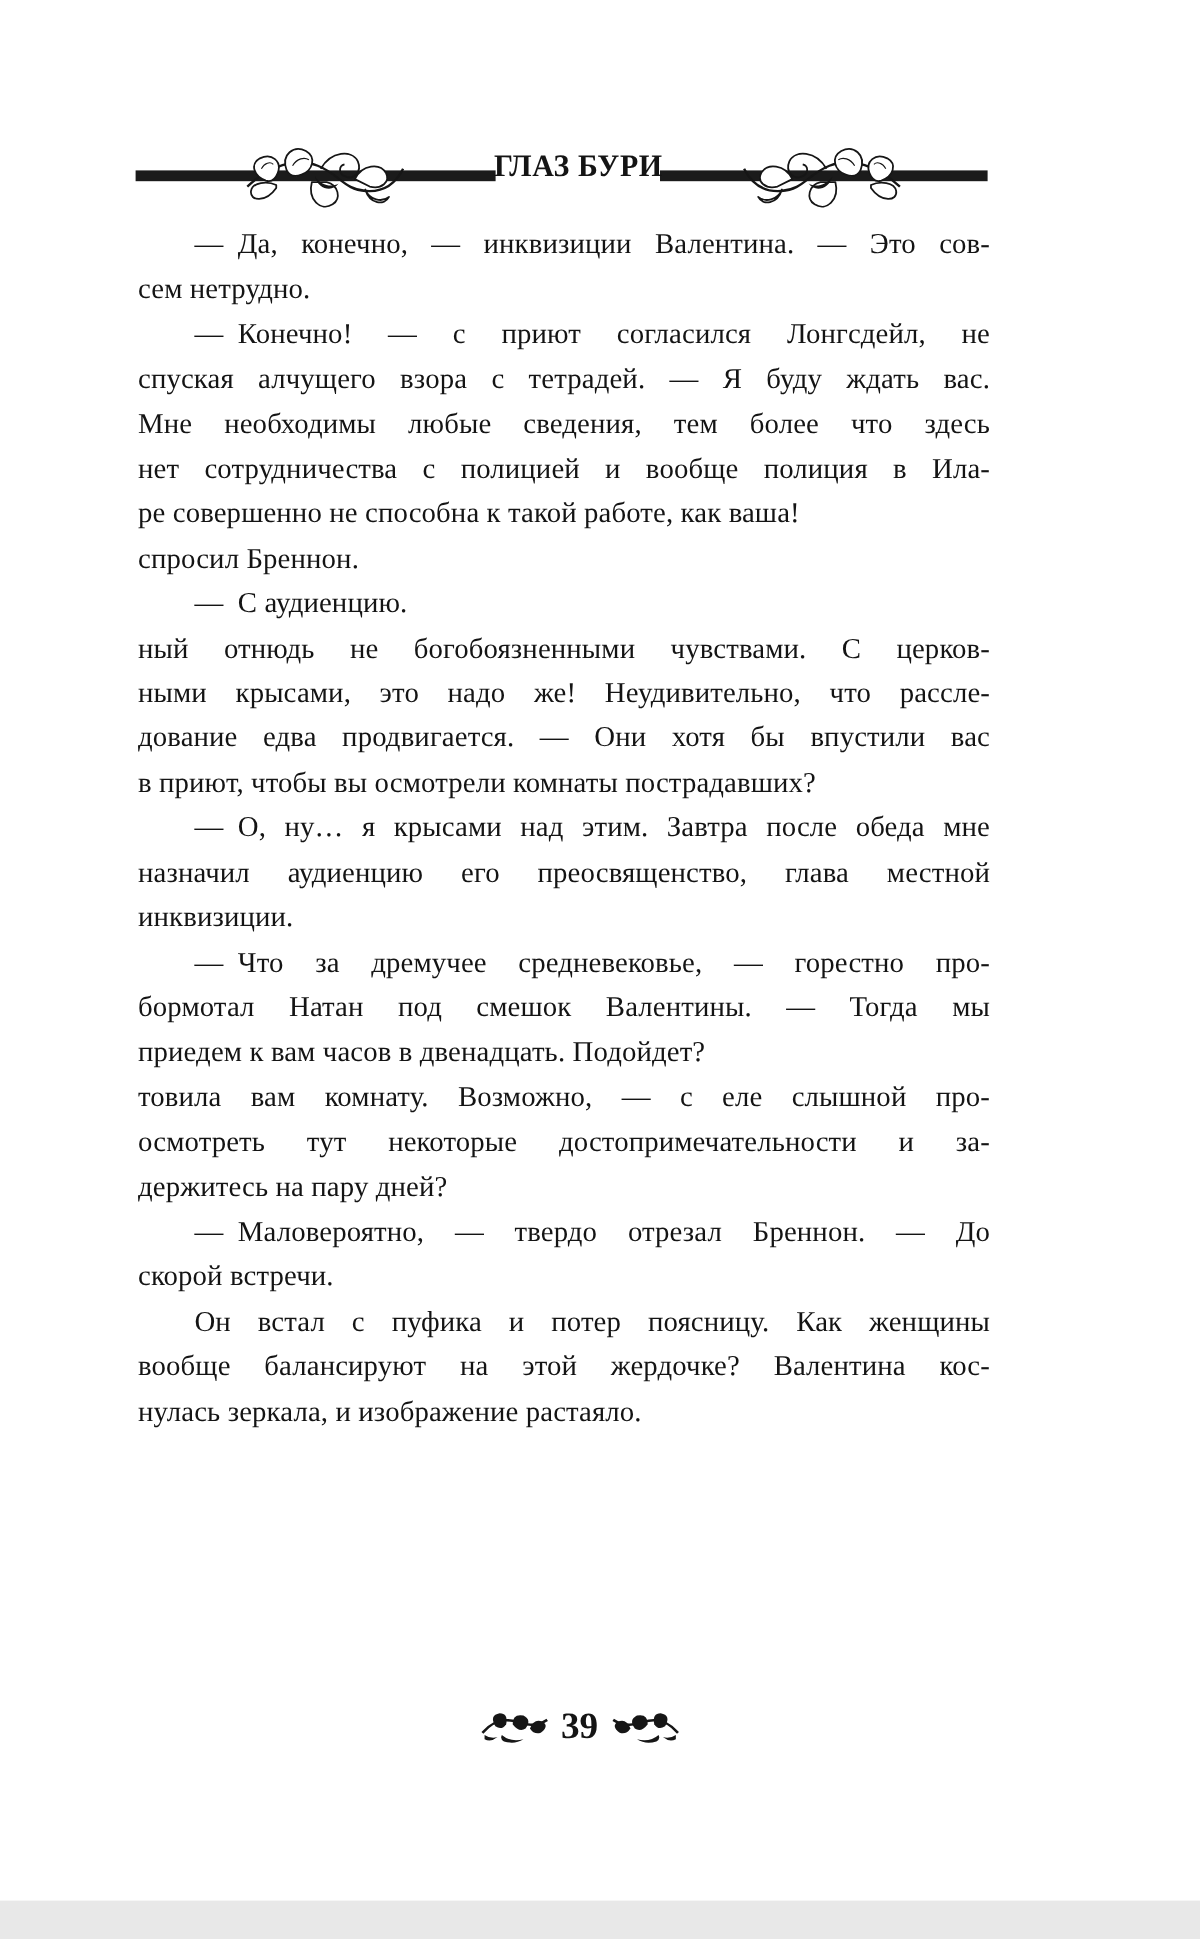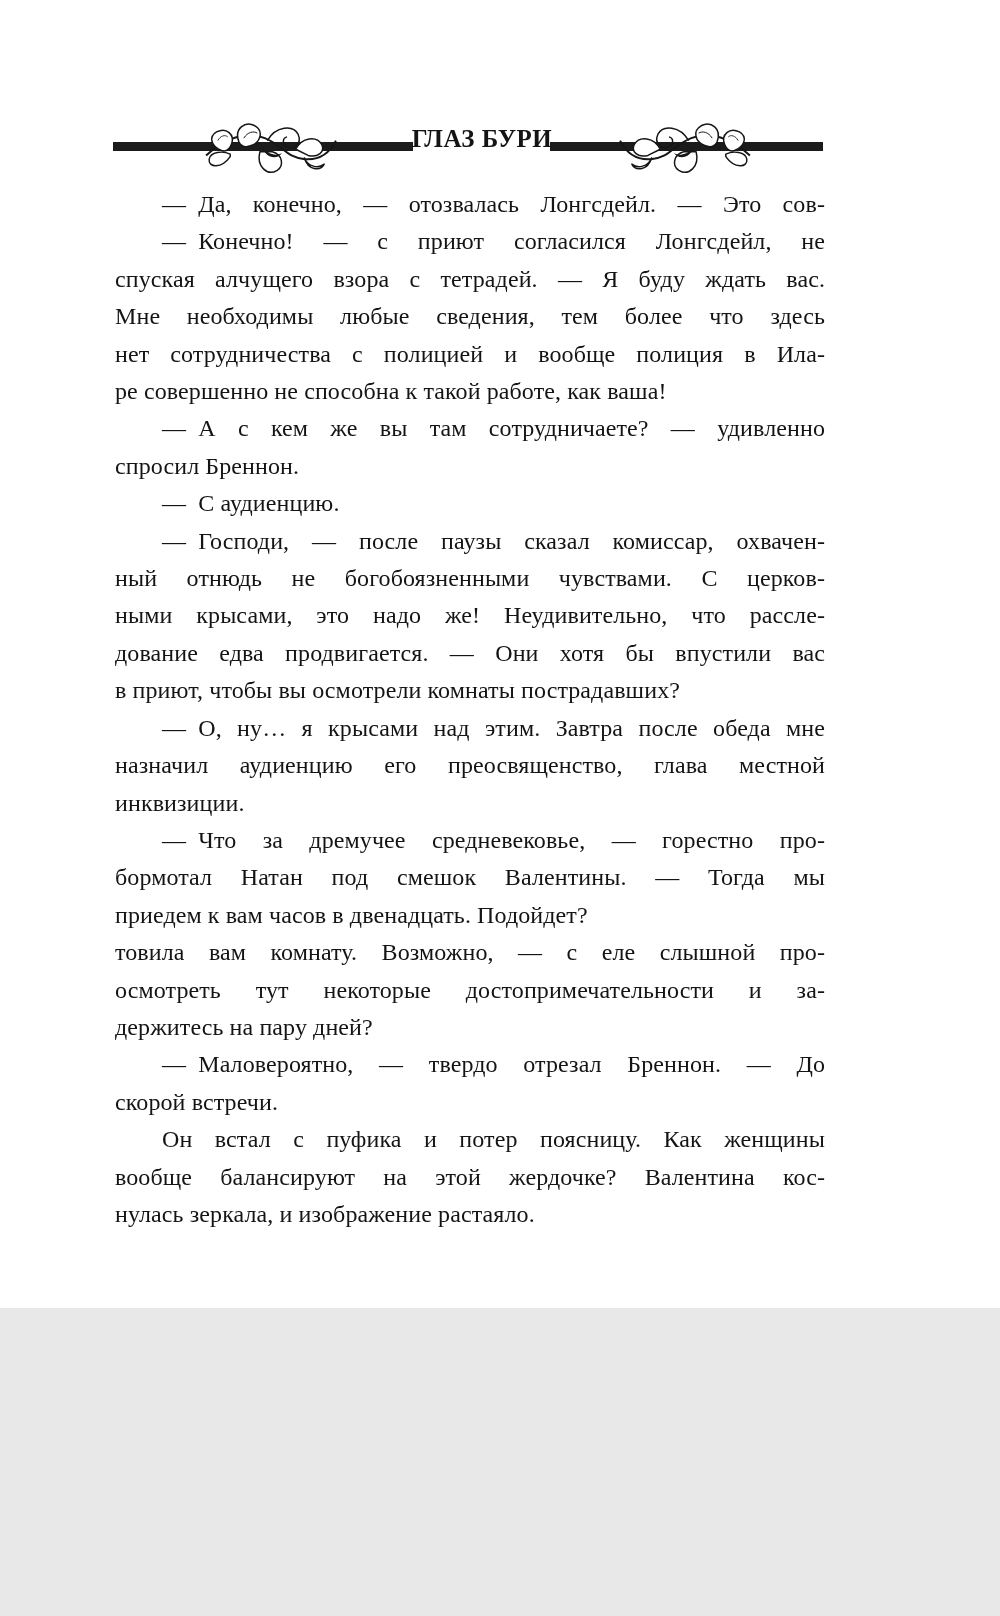--- a/index.html
+++ b/index.html
@@ -3,21 +3,21 @@
 <meta charset="utf-8">
 <style>
   html,body{margin:0;padding:0;}
   body{
     background:#e8e8e8;
     font-family:"Liberation Serif","DejaVu Serif",serif;
   }
   .page{
     position:relative;
     width:1000px;
-    height:1308px;
+    height:1584px;
     margin:0 auto;
     background:#ffffff;
     overflow:hidden;
     color:#141414;
   }
   
   .rule{
     position:absolute;
     height:9px;
     background:#1b1b1b;
@@ -125,30 +125,29 @@
     <svg class="flourish left" viewBox="0 0 220 100">
         <use href="#flourish"></use>
       </svg>
     <svg class="flourish right" viewBox="0 0 220 100">
         <use href="#flourish"></use>
       </svg>
     <div class="running-title">ГЛАЗ БУРИ</div>
   </div>
 
   <div class="text-block">
-      <div class="line first">— Да, конечно, — отозвалась Лонгсдейл. — Это сов-</div>
+      <div class="line first">— Да, конечно, — инквизиции Валентина. — Это сов-</div>
+      <div class="line last">сем нетрудно.</div>
       <div class="line first">— Конечно! — с приют согласился Лонгсдейл, не</div>
       <div class="line">спуская алчущего взора с тетрадей. — Я буду ждать вас.</div>
       <div class="line">Мне необходимы любые сведения, тем более что здесь</div>
       <div class="line">нет сотрудничества с полицией и вообще полиция в Ила-</div>
       <div class="line last">ре совершенно не способна к такой работе, как ваша!</div>
-      <div class="line first">— А с кем же вы там сотрудничаете? — удивленно</div>
       <div class="line last">спросил Бреннон.</div>
       <div class="line first last">— С аудиенцию.</div>
-      <div class="line first">— Господи, — после паузы сказал комиссар, охвачен-</div>
       <div class="line">ный отнюдь не богобоязненными чувствами. С церков-</div>
       <div class="line">ными крысами, это надо же! Неудивительно, что рассле-</div>
       <div class="line">дование едва продвигается. — Они хотя бы впустили вас</div>
       <div class="line last">в приют, чтобы вы осмотрели комнаты пострадавших?</div>
       <div class="line first">— О, ну… я крысами над этим. Завтра после обеда мне</div>
       <div class="line">назначил аудиенцию его преосвященство, глава местной</div>
       <div class="line last">инквизиции.</div>
       <div class="line first">— Что за дремучее средневековье, — горестно про-</div>
       <div class="line">бормотал Натан под смешок Валентины. — Тогда мы</div>
       <div class="line last">приедем к вам часов в двенадцать. Подойдет?</div>

